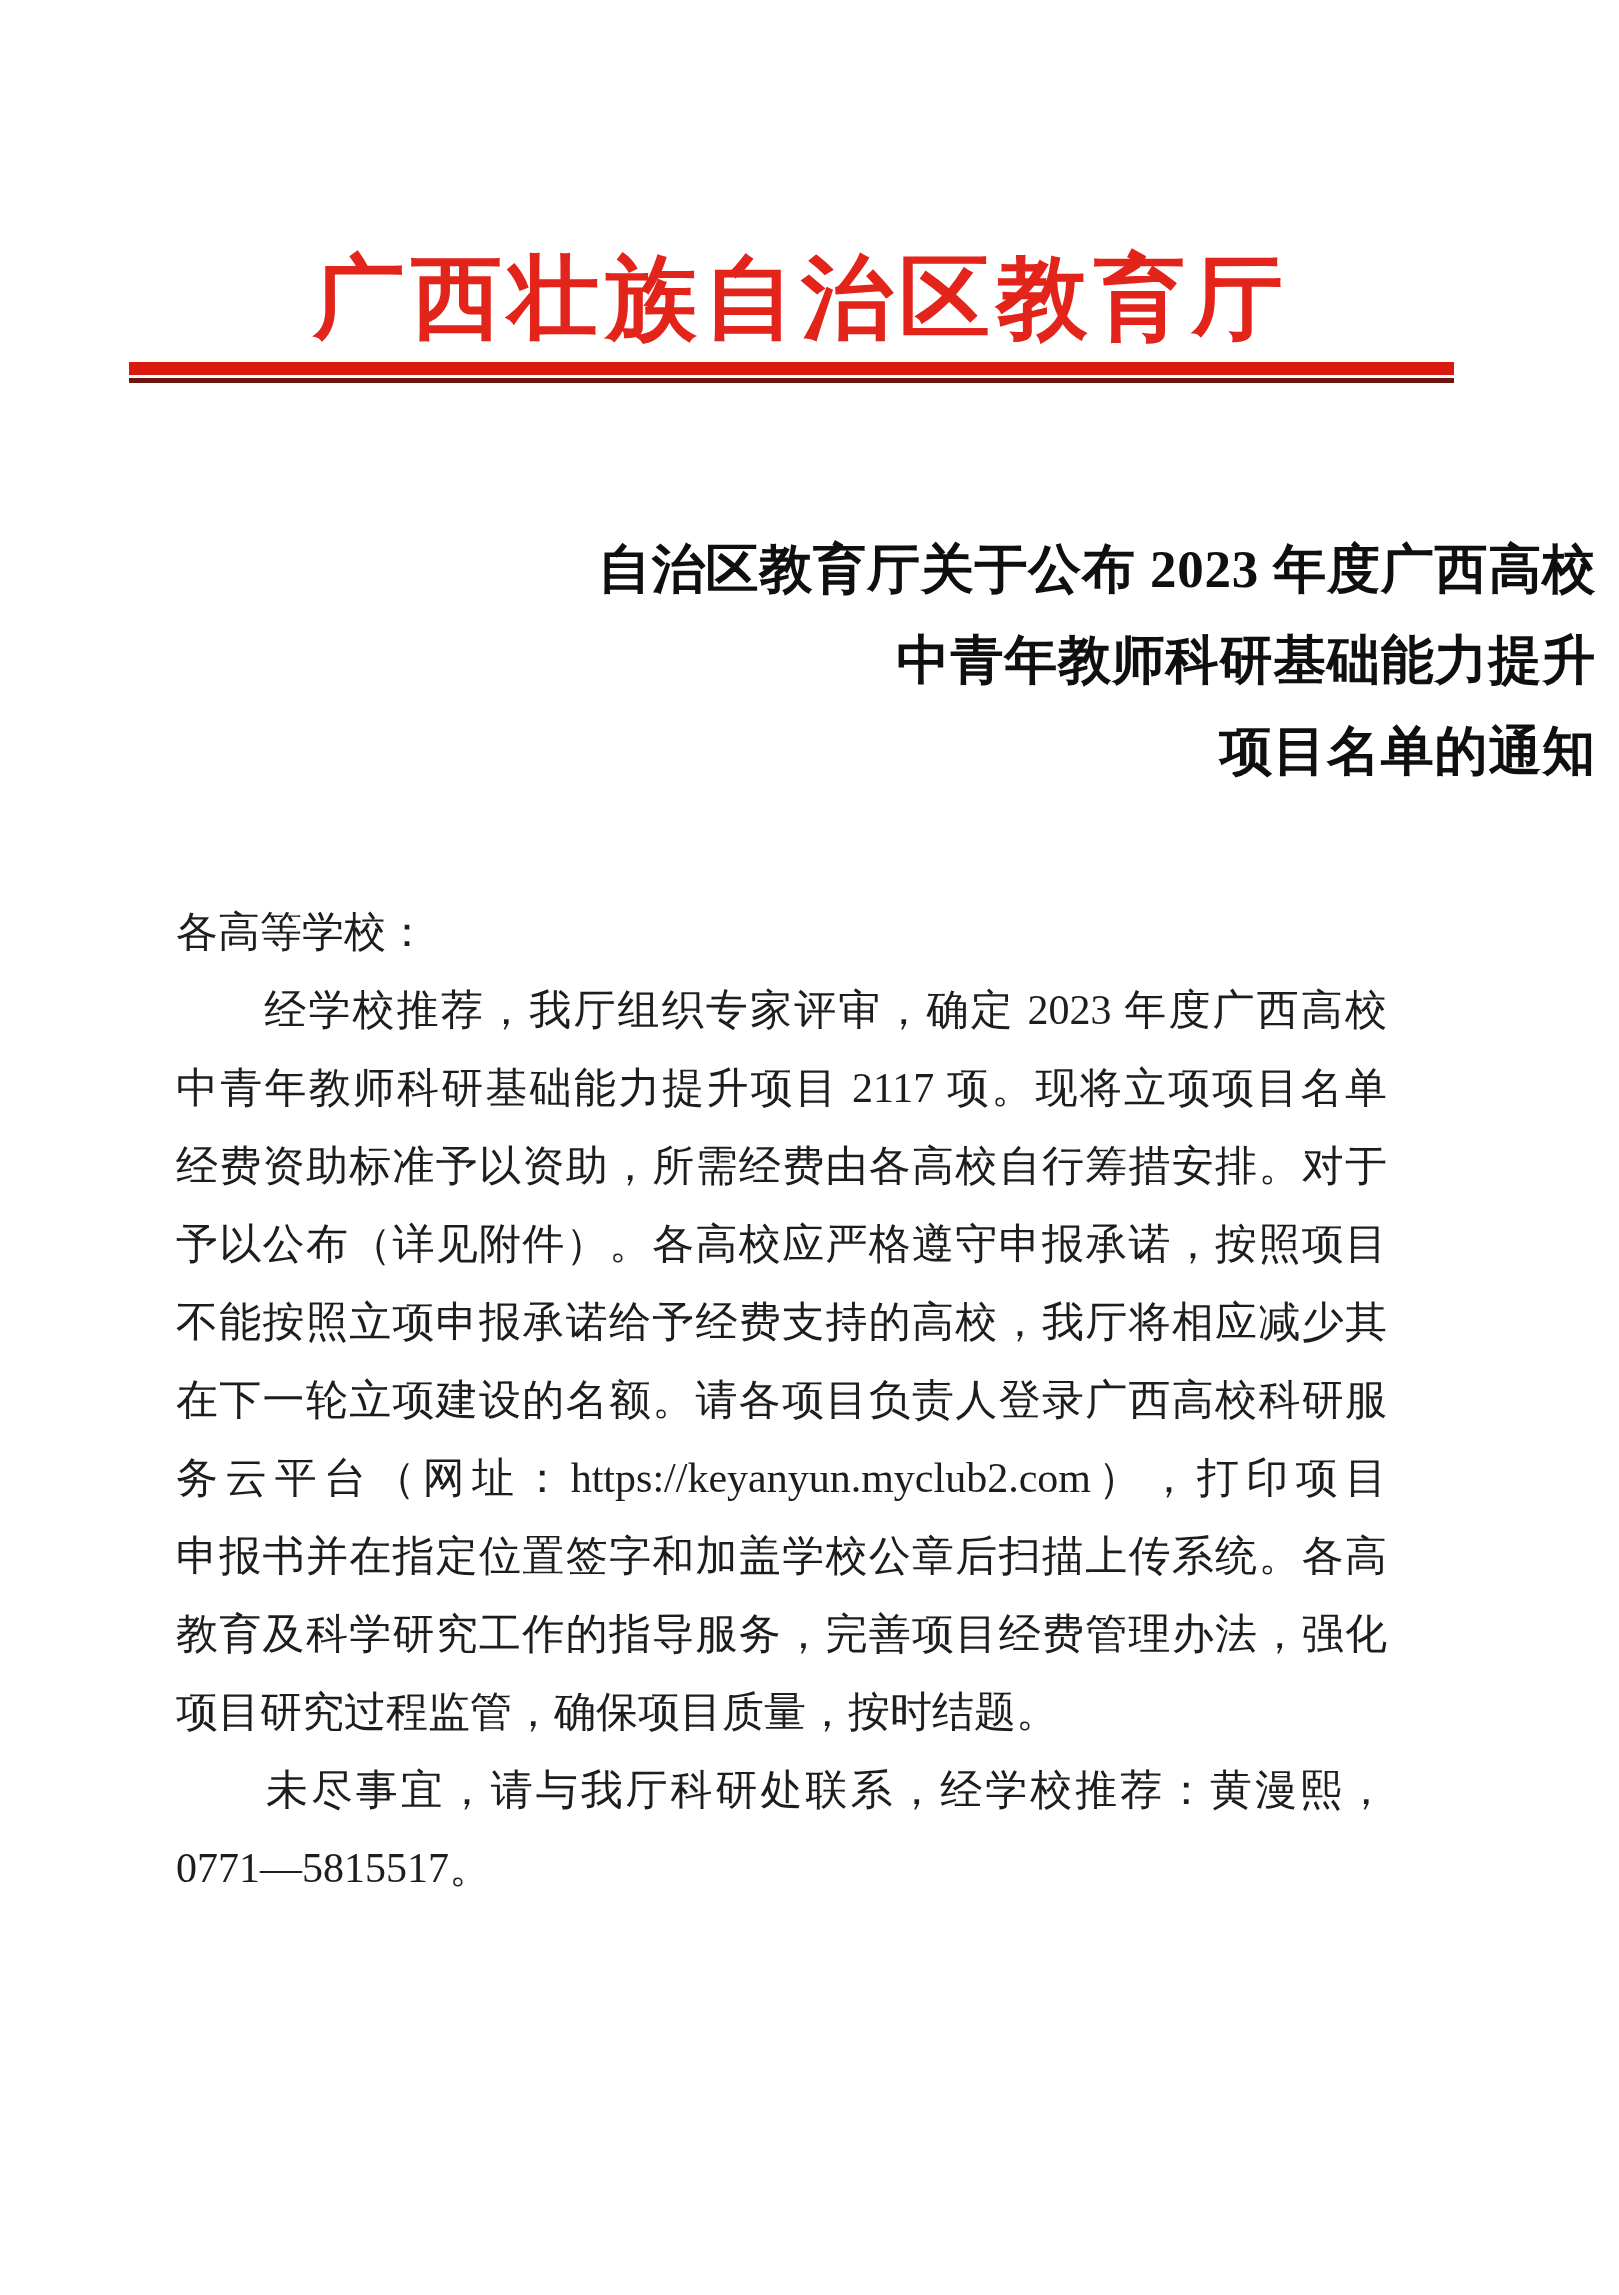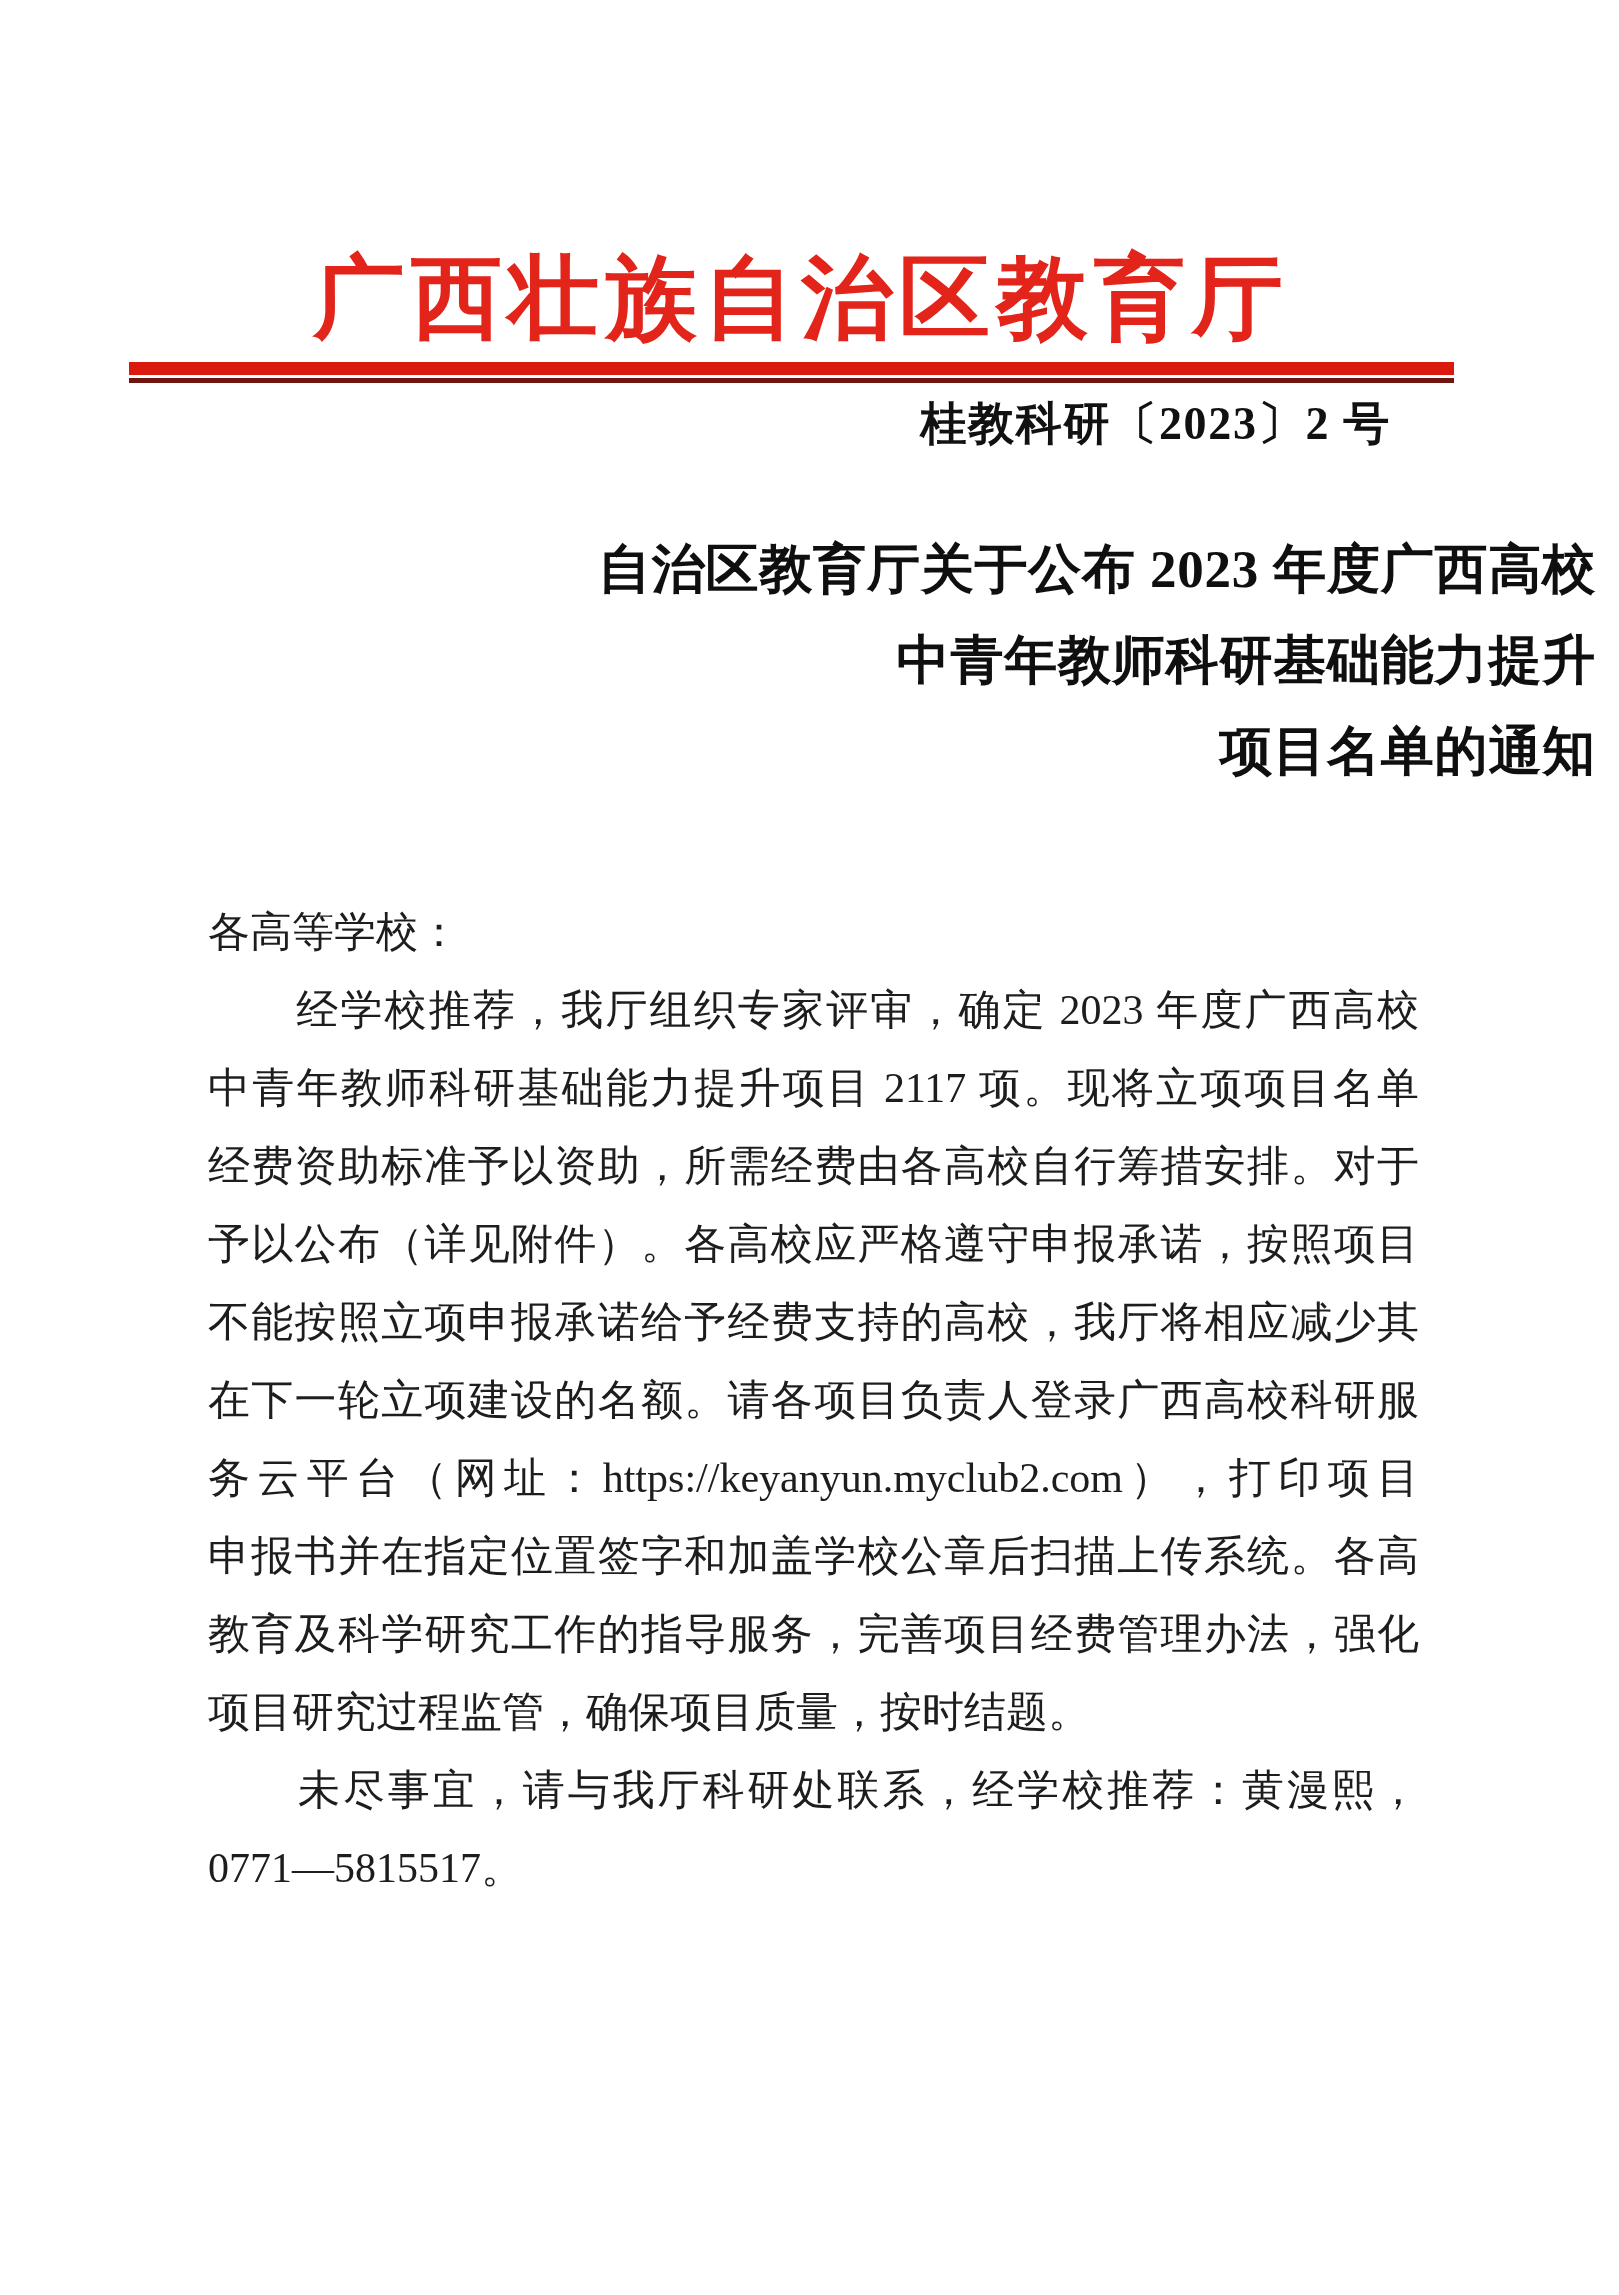--- a/index.html
+++ b/index.html
@@ -64,21 +64,21 @@
     text-align: right;
     color: #0f0f0f;
     font-size: 53px;
     font-weight: bold;
     line-height: 91px;
     letter-spacing: 0.8px;
   }
   .body-block {
     position: absolute;
     top: 893px;
-    left: 208px;
+    left: 176px;
     width: 1211px;
     color: #1d1d1d;
     font-size: 42px;
     line-height: 78px;
   }
   .line {
     height: 78px;
     overflow: hidden;
   }
   .line.j {
@@ -91,21 +91,20 @@
 
 <div class="page">
 
   <div class="letterhead">广西壮族自治区教育厅</div>
 
   <div class="rule">
     <div class="rule-thick"></div>
     <div class="rule-thin"></div>
   </div>
 
-  <div class="doc-no">桂教科研〔2023〕2 号</div>
 
   <div class="title">
     <div>自治区教育厅关于公布 2023 年度广西高校</div>
     <div>中青年教师科研基础能力提升</div>
     <div>项目名单的通知</div>
   </div>
 
   <div class="body-block">
     <div class="line">各高等学校：</div>
     <div class="line j">　　经学校推荐，我厅组织专家评审，确定 2023 年度广西高校</div>

